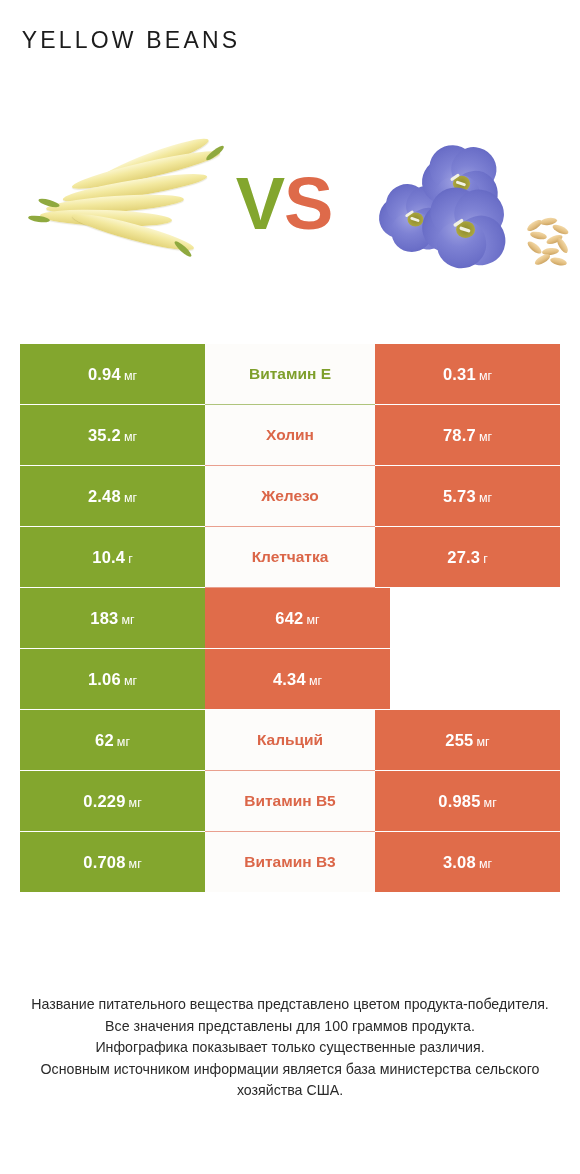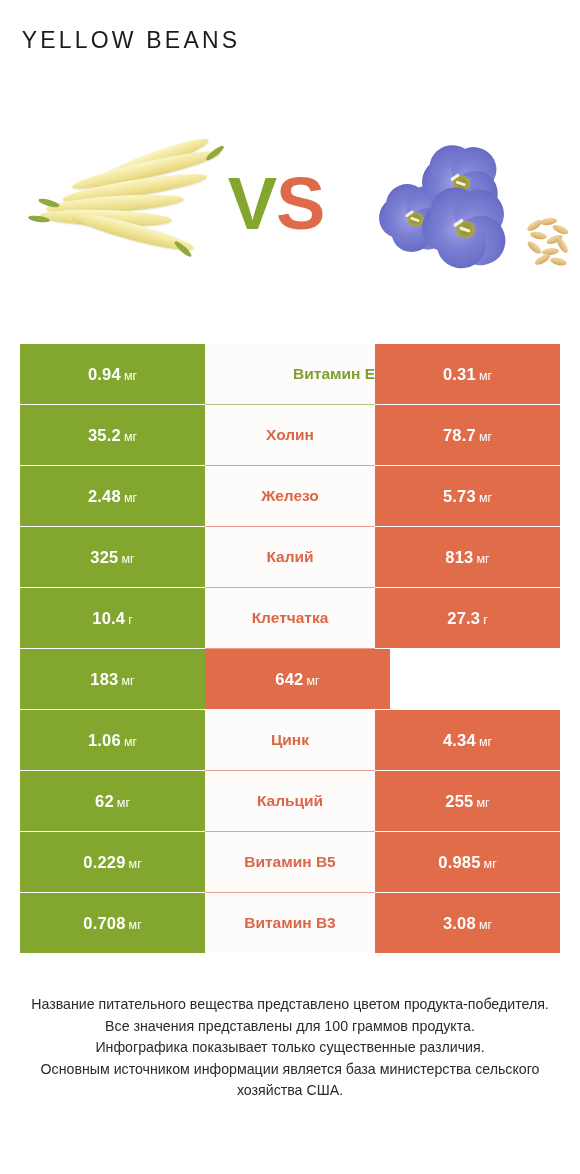--- a/index.html
+++ b/index.html
@@ -52,21 +52,21 @@
   
   .hero {
     position:absolute;
     top:118px; left:0;
     width:580px;
     height:190px;
   }
 
   .vs {
     position:absolute;
-    left:220px;
+    left:228px;
     top:44px;
     width:112px;
     height:84px;
     font-size:74px;
     font-weight:700;
     letter-spacing:-1px;
     line-height:84px;
     text-align:center;
   }
   .vs .v { color:#83A62E; }
@@ -192,21 +192,21 @@
     font-size:16.5px;
     font-weight:700;
     letter-spacing:.2px;
   }
   .val .unit {
     font-size:12.5px;
     font-weight:400;
     margin-left:3px;
   }
 
-  .win-green  { color:#7E9F2B;justify-content:flex-end; }
+  .win-green  { color:#7E9F2B; }
   .win-orange { color:#DB6648; }
 
   
   .footer {
     position:absolute;
     left:0;
     top:994px;
     width:580px;
     text-align:center;
     font-size:14.2px;
@@ -320,54 +320,40 @@
         </div>
         <div class="cell cell-mid win-orange">
           <span>Железо</span>
         </div>
         <div class="cell cell-right">
           <span class="val"><span class="num">5.73</span><span class="unit">мг</span></span>
         </div>
       </div>
       <div class="row">
         <div class="cell cell-left">
-          <span class="val"><span class="num">325</span><span class="unit">мг</span></span>
-        </div>
-        <div class="cell cell-mid win-orange">
-          <span>Калий</span>
-        </div>
-        <div class="cell cell-right">
-          <span class="val"><span class="num">813</span><span class="unit">мг</span></span>
-        </div>
-      </div>
-      <div class="row">
-        <div class="cell cell-left">
           <span class="val"><span class="num">10.4</span><span class="unit">г</span></span>
         </div>
         <div class="cell cell-mid win-orange">
           <span>Клетчатка</span>
         </div>
         <div class="cell cell-right">
           <span class="val"><span class="num">27.3</span><span class="unit">г</span></span>
         </div>
       </div>
       <div class="row">
         <div class="cell cell-left">
           <span class="val"><span class="num">183</span><span class="unit">мг</span></span>
         </div>
         <div class="cell cell-right">
           <span class="val"><span class="num">642</span><span class="unit">мг</span></span>
         </div>
       </div>
       <div class="row">
         <div class="cell cell-left">
           <span class="val"><span class="num">1.06</span><span class="unit">мг</span></span>
-        </div>
-        <div class="cell cell-mid win-orange">
-          <span>Цинк</span>
         </div>
         <div class="cell cell-right">
           <span class="val"><span class="num">4.34</span><span class="unit">мг</span></span>
         </div>
       </div>
       <div class="row">
         <div class="cell cell-left">
           <span class="val"><span class="num">62</span><span class="unit">мг</span></span>
         </div>
         <div class="cell cell-mid win-orange">

